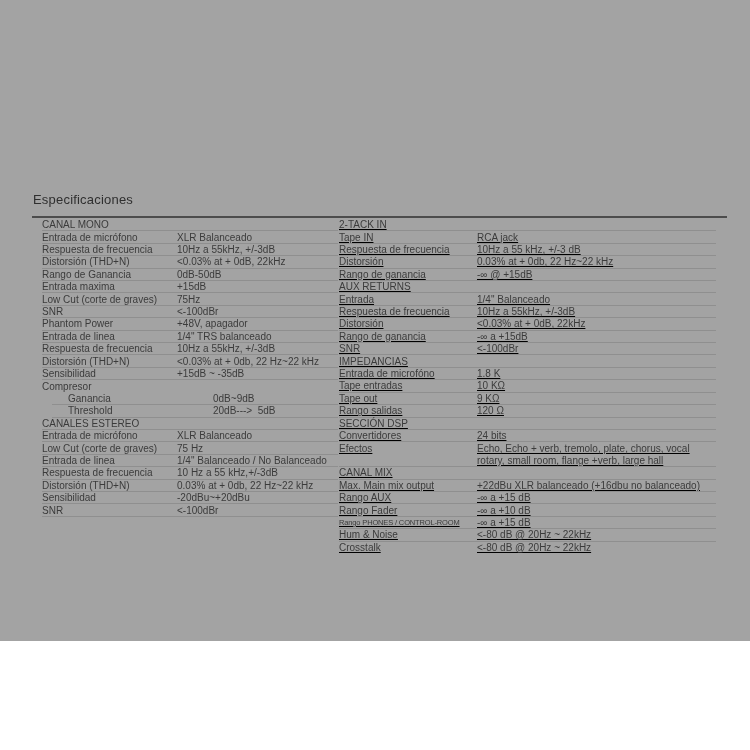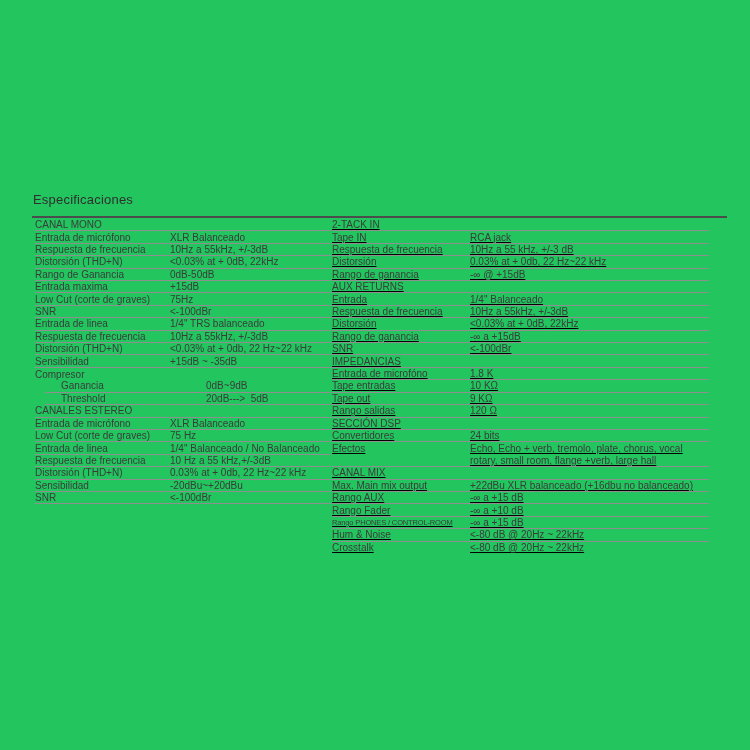--- a/index.html
+++ b/index.html
@@ -7,22 +7,22 @@
     padding: 0;
     background: #ffffff;
     width: 750px;
     height: 750px;
     font-family: "Liberation Sans", sans-serif;
     -webkit-font-smoothing: antialiased;
   }
   .page {
     position: relative;
     width: 750px;
-    height: 750px;
-    background: #22c55e;
+    height: 641px;
+    background: #a3a3a3;
     overflow: hidden;
   }
   .doc {
     position: absolute;
     left: 32px;
     top: 189px;
     width: 695px;
   }
   .title {
     font-size: 13px;
@@ -33,20 +33,21 @@
     margin: 3px 0 8px 1px;
   }
   .top-rule {
     height: 2px;
     background: #4c4c4c;
     width: 695px;
   }
   .cols {
     position: relative;
     height: 345px;
+    margin-left: 7px;
   }
   .col { position: absolute; top: 1px; }
   .col-left  { left: 3px;   width: 296px; }
   .col-right { left: 300px; width: 377px; text-decoration: underline; }
 
   .row {
     display: flex;
     align-items: center;
     height: 12.42px;
     box-sizing: border-box;
@@ -123,20 +124,24 @@
           </div>
           <div class="row">
             <span class="lbl">Low Cut (corte de graves)</span>
             <span class="val">75Hz</span>
           </div>
           <div class="row">
             <span class="lbl">SNR</span>
             <span class="val">&lt;-100dBr</span>
           </div>
           <div class="row">
+            <span class="lbl">Phantom Power</span>
+            <span class="val">+48V, apagador</span>
+          </div>
+          <div class="row">
             <span class="lbl">Entrada de linea</span>
             <span class="val">1/4" TRS balanceado</span>
           </div>
           <div class="row">
             <span class="lbl">Respuesta de frecuencia</span>
             <span class="val">10Hz a 55kHz, +/-3dB</span>
           </div>
           <div class="row">
             <span class="lbl">Distorsión (THD+N)</span>
             <span class="val">&lt;0.03% at + 0db, 22 Hz~22 kHz</span>

